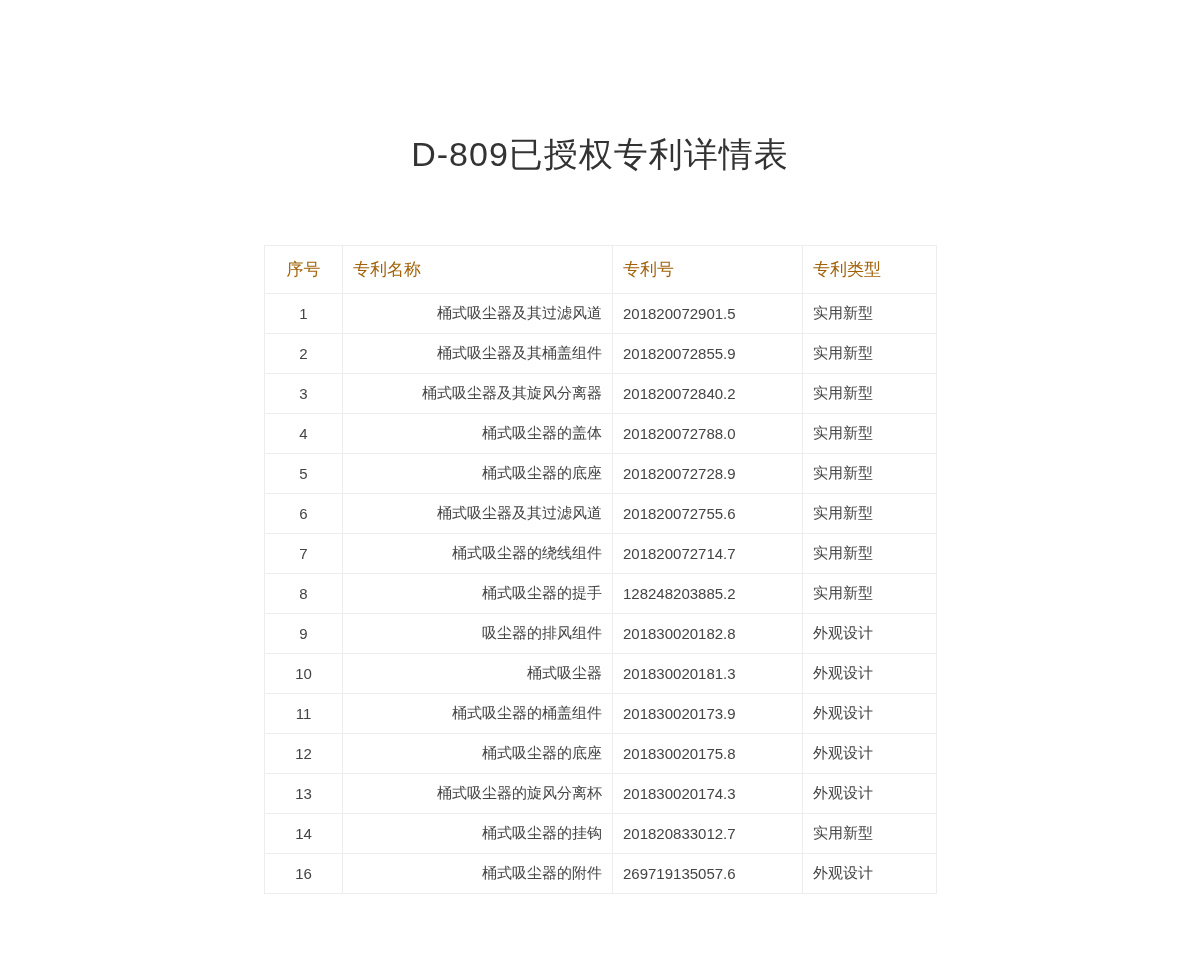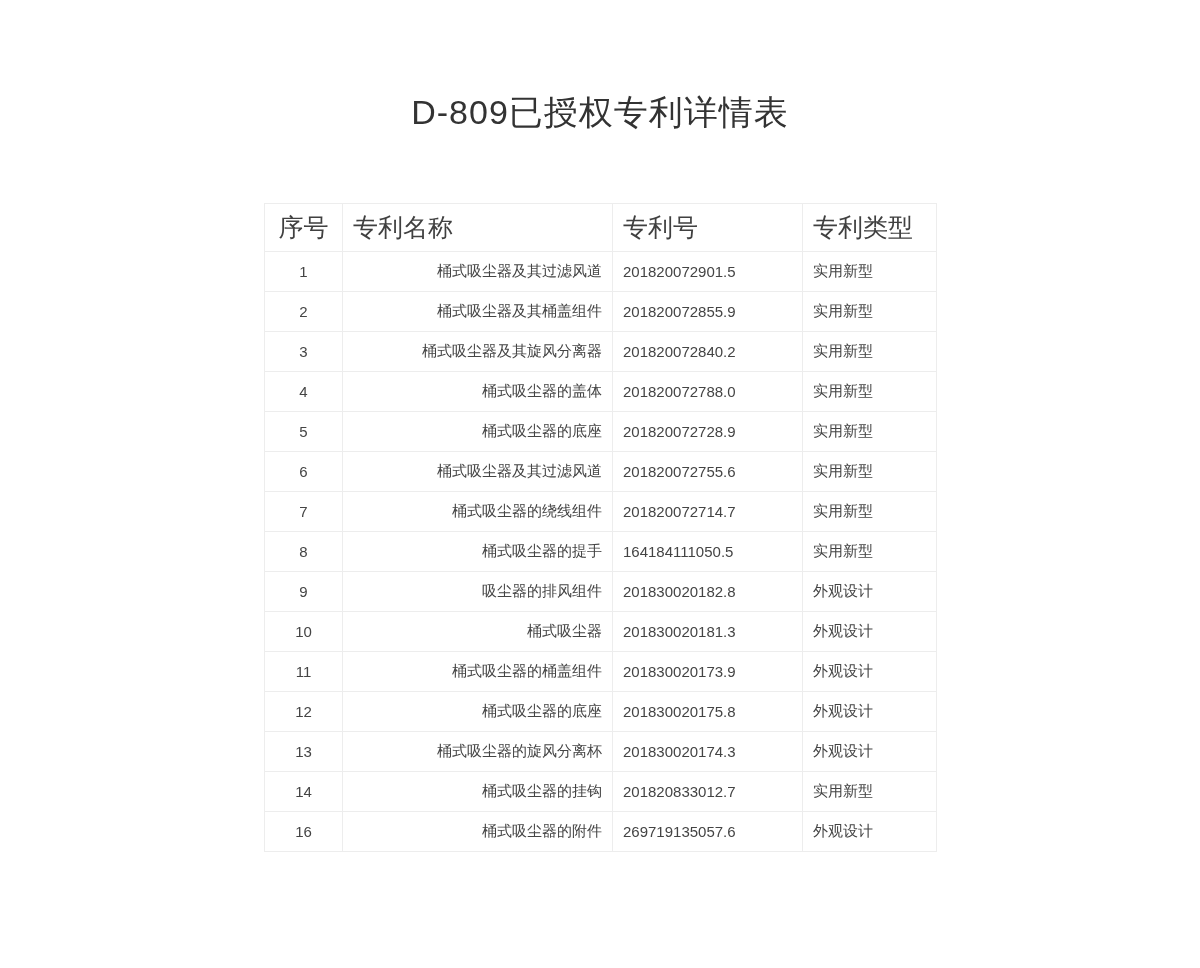--- a/index.html
+++ b/index.html
@@ -12,20 +12,21 @@
     background: #ffffff;
     font-family: "Liberation Sans", "DejaVu Sans", sans-serif;
     color: #333333;
     overflow: hidden;
   }
   .page {
     position: relative;
     width: 1200px;
     height: 800px;
     box-sizing: border-box;
+    margin-top: 42px;
   }
   .page-title {
     text-align: center;
     font-size: 34px;
     font-weight: normal;
     color: #333333;
     letter-spacing: 1px;
     margin: 0;
     padding-top: 92px;
     line-height: 1.2;
@@ -47,22 +48,22 @@
     font-weight: normal;
     color: #333333;
     height: 40px;
     padding: 0 10px;
     box-sizing: border-box;
     vertical-align: middle;
     white-space: nowrap;
     overflow: hidden;
   }
   table.patent-table thead th {
-    font-size: 25px;
-    color: #404040;
+    font-size: 17px;
+    color: #a16207;
     height: 48px;
   }
   table.patent-table tbody td {
     font-size: 15px;
     color: #444444;
   }
   
   .col-index  { width: 78px;  text-align: center; }
   .col-name   { width: 270px; text-align: right; padding-left: 18px; }
   .col-number { width: 190px; text-align: left; padding-left: 18px; }
@@ -129,21 +130,21 @@
           </tr>
           <tr>
             <td class="col-index">7</td>
             <td class="col-name">桶式吸尘器的绕线组件</td>
             <td class="col-number">201820072714.7</td>
             <td class="col-type">实用新型</td>
           </tr>
           <tr>
             <td class="col-index">8</td>
             <td class="col-name">桶式吸尘器的提手</td>
-            <td class="col-number">164184111050.5</td>
+            <td class="col-number">128248203885.2</td>
             <td class="col-type">实用新型</td>
           </tr>
           <tr>
             <td class="col-index">9</td>
             <td class="col-name">吸尘器的排风组件</td>
             <td class="col-number">201830020182.8</td>
             <td class="col-type">外观设计</td>
           </tr>
           <tr>
             <td class="col-index">10</td>

